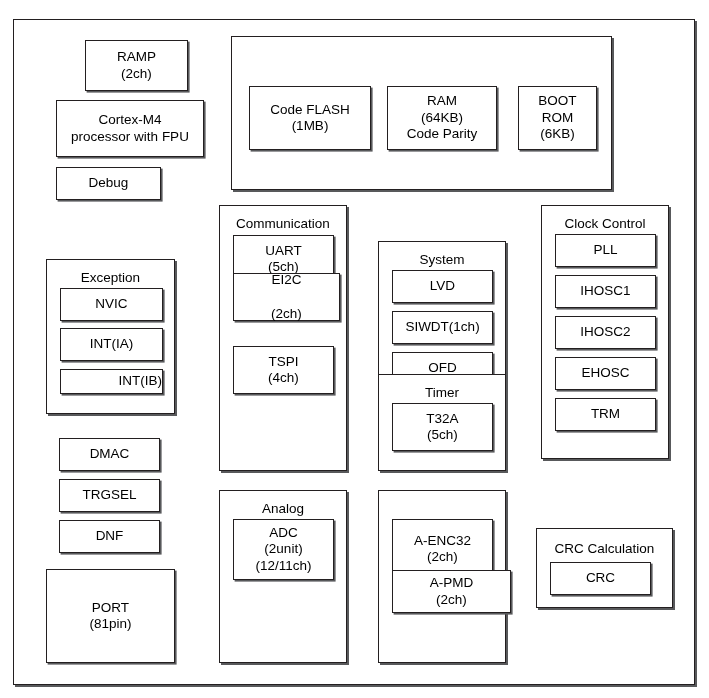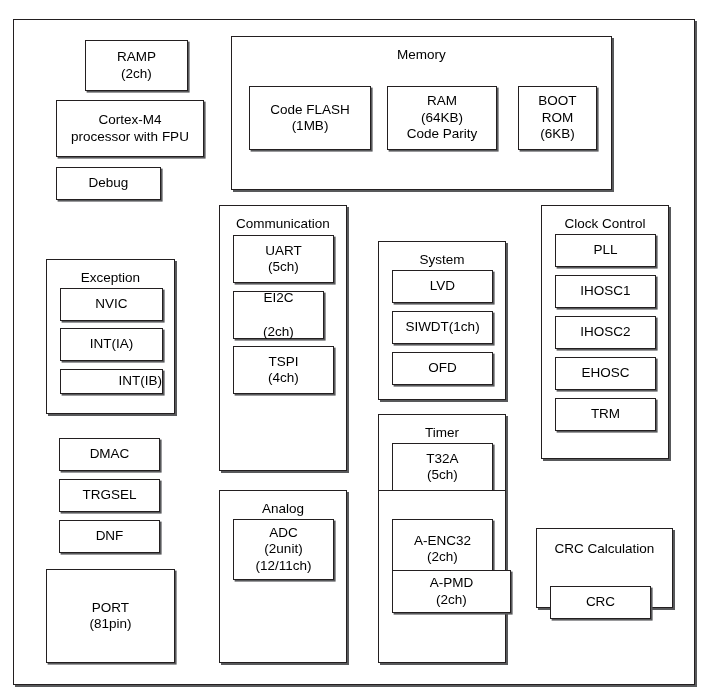--- a/index.html
+++ b/index.html
@@ -75,21 +75,20 @@
   <div class="box leaf" style="left:56px; top:100px; width:148px; height:57px;">
     <span class="lbl">Cortex-M4</span>
     <span class="lbl">processor with FPU</span>
   </div>
 
   <div class="box leaf" style="left:56px; top:167px; width:105px; height:33px;">
     <span class="lbl">Debug</span>
   </div>
 
   <div class="box outer group" style="left:231px; top:36px; width:381px; height:154px;">
-    <div class="group-title" style="top:11px;">Memory</div>
 
     <div class="box leaf" style="left:17px; top:49px; width:122px; height:64px;">
       <span class="lbl">Code FLASH</span>
       <span class="lbl sub">(1MB)</span>
     </div>
 
     <div class="box leaf" style="left:155px; top:49px; width:110px; height:64px;">
       <span class="lbl">RAM</span>
       <span class="lbl sub">(64KB)</span>
       <span class="lbl sub">Code Parity</span>
@@ -131,21 +130,21 @@
     <span class="lbl sub">(81pin)</span>
   </div>
 
   <div class="box outer group" style="left:219px; top:205px; width:128px; height:266px;">
     <div class="group-title" style="top:11px;">Communication</div>
 
     <div class="box leaf" style="left:13px; top:29px; width:101px; height:48px;">
       <span class="lbl">UART</span>
       <span class="lbl sub">(5ch)</span>
     </div>
-    <div class="box leaf" style="left:13px; top:85px; width:91px; height:48px;gap:17px;">
+    <div class="box leaf" style="left:13px; top:67px; width:107px; height:48px;gap:17px;">
       <span class="lbl">EI2C</span>
       <span class="lbl sub">(2ch)</span>
     </div>
     <div class="box leaf" style="left:13px; top:140px; width:101px; height:48px;">
       <span class="lbl">TSPI</span>
       <span class="lbl sub">(4ch)</span>
     </div>
   </div>
 
   <div class="box outer group" style="left:219px; top:490px; width:128px; height:173px;">
@@ -165,21 +164,21 @@
       <span class="lbl">LVD</span>
     </div>
     <div class="box leaf" style="left:13px; top:69px; width:101px; height:33px;">
       <span class="lbl">SIWDT(1ch)</span>
     </div>
     <div class="box leaf" style="left:13px; top:110px; width:101px; height:33px;">
       <span class="lbl">OFD</span>
     </div>
   </div>
 
-  <div class="box outer group" style="left:378px; top:374px; width:128px; height:97px;margin-top:40px;">
+  <div class="box outer group" style="left:378px; top:374px; width:128px; height:97px;">
     <div class="group-title" style="top:11px;">Timer</div>
 
     <div class="box leaf" style="left:13px; top:28px; width:101px; height:48px;">
       <span class="lbl">T32A</span>
       <span class="lbl sub">(5ch)</span>
     </div>
   </div>
 
   <div class="box outer group" style="left:378px; top:490px; width:128px; height:173px;">
     <div class="group-title" style="top:28px;">Motor Control</div>
@@ -210,18 +209,18 @@
       <span class="lbl">EHOSC</span>
     </div>
     <div class="box leaf" style="left:13px; top:192px; width:101px; height:33px;">
       <span class="lbl">TRM</span>
     </div>
   </div>
 
   <div class="box outer group" style="left:536px; top:528px; width:137px; height:80px;">
     <div class="group-title" style="top:13px;">CRC Calculation</div>
 
-    <div class="box leaf" style="left:13px; top:33px; width:101px; height:33px;margin-top:24px;">
+    <div class="box leaf" style="left:13px; top:33px; width:101px; height:33px;">
       <span class="lbl">CRC</span>
     </div>
   </div>
 
 </div>
 
 </body></html>

